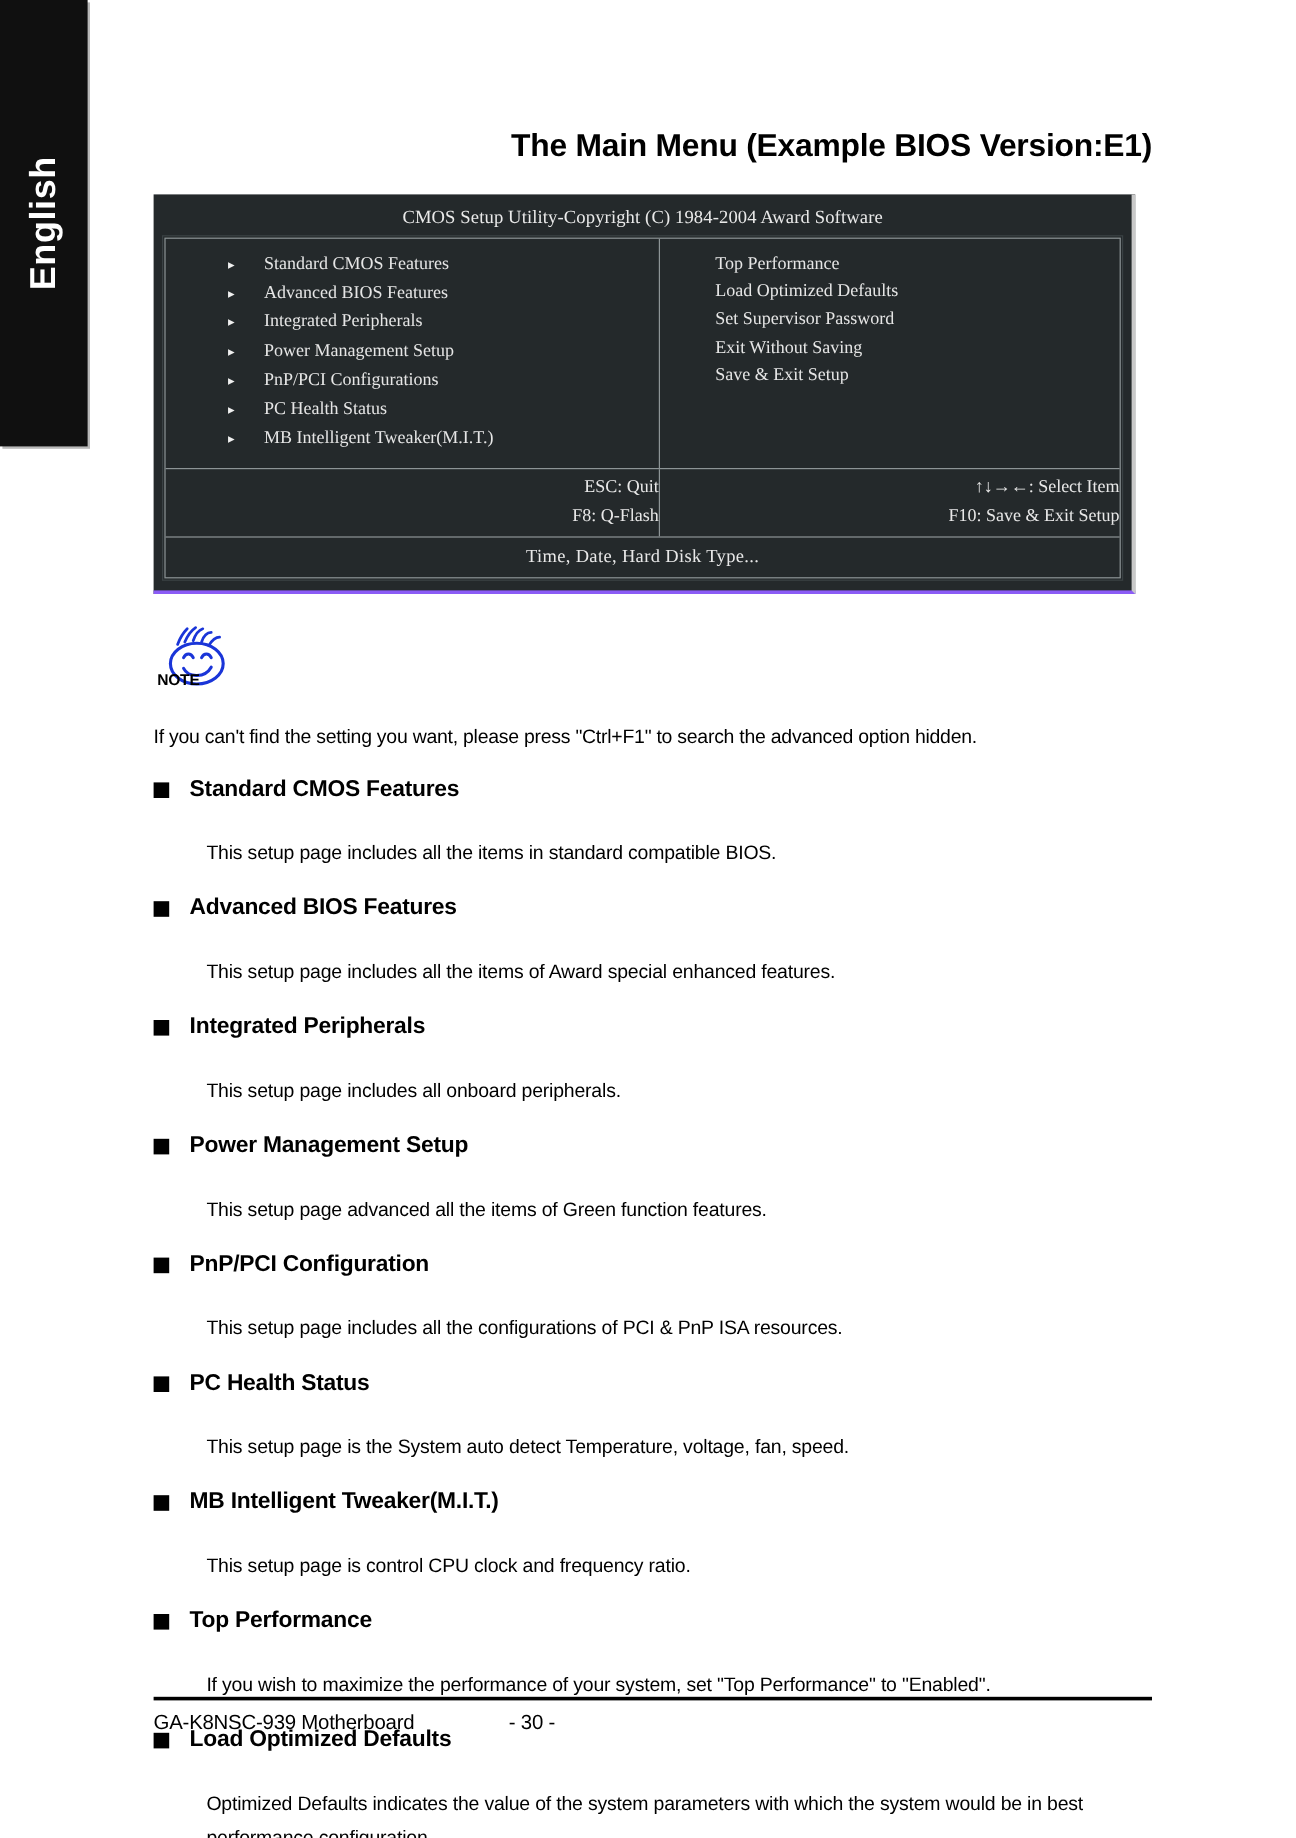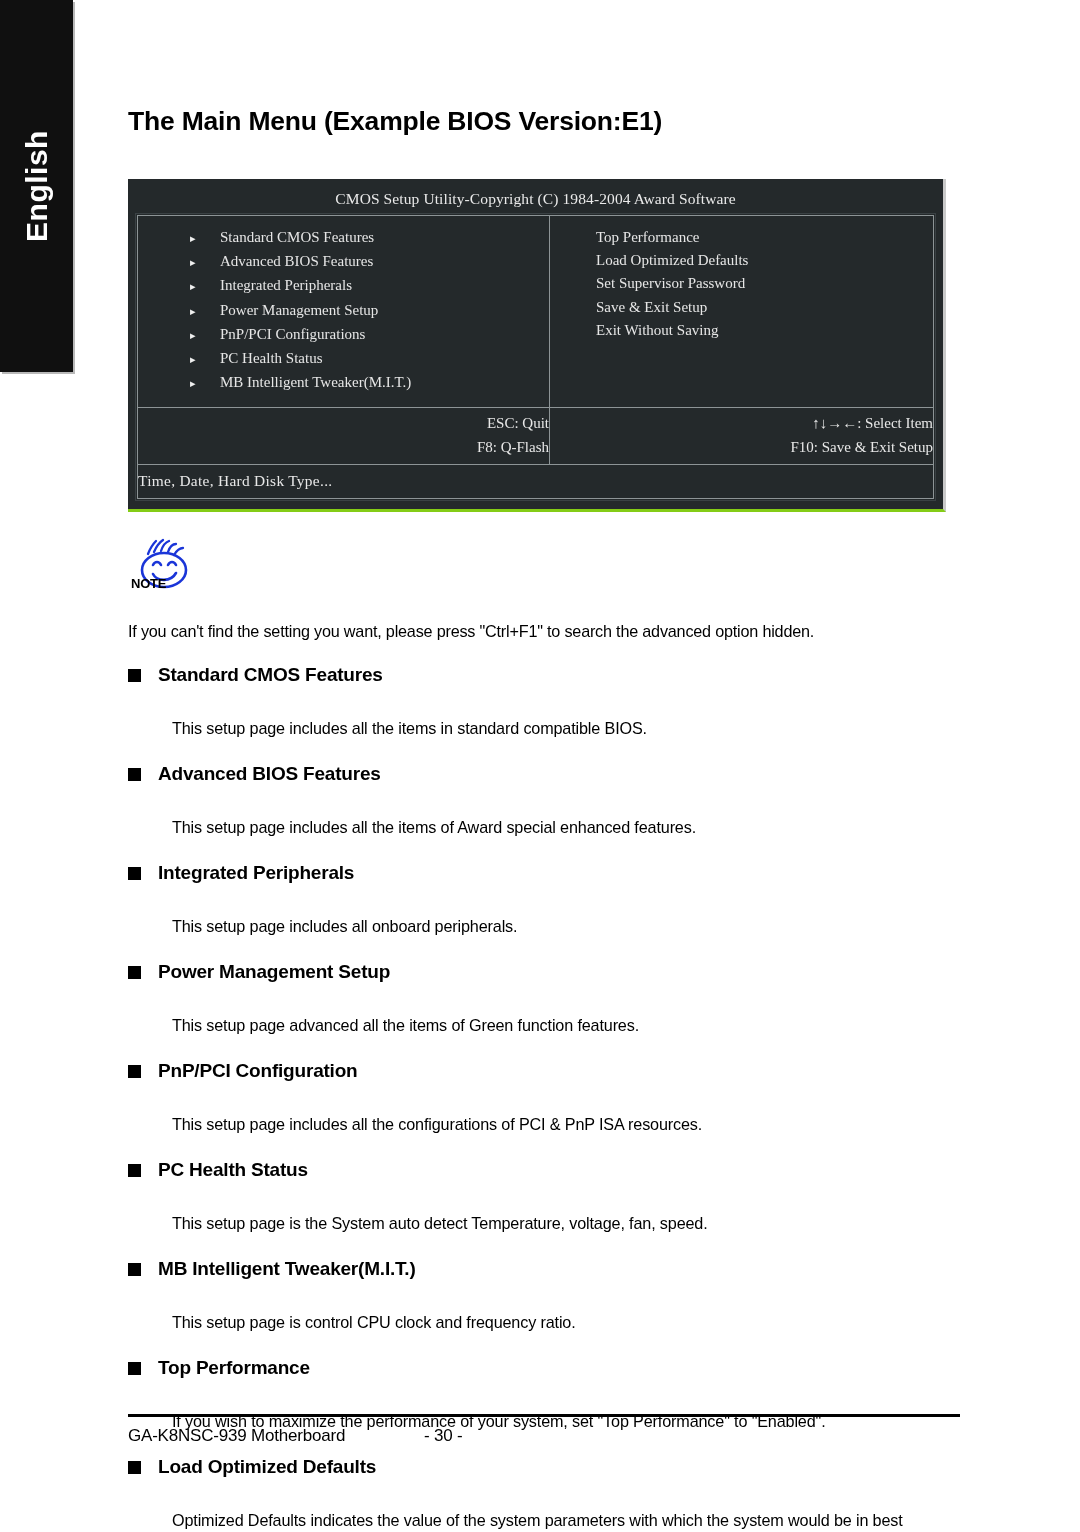--- a/index.html
+++ b/index.html
@@ -48,36 +48,37 @@
     width: 832px;
   }
 
   h1#page-title {
     font-size: 26.5px;
     font-weight: bold;
     margin: 0;
     padding-top: 106px;
     letter-spacing: -0.2px;
     font-family: "Liberation Sans", sans-serif;
+    text-align: right;
   }
 
   .intro {
     font-size: 16.2px;
     line-height: 30px;
     margin-top: 21px;
     letter-spacing: -0.15px;
   }
 
   
   #bios-screen {
-    margin-top: 42px;
+    margin-top: 25px;
     width: 818px;
     background: #24292b;
     border-right: 3px solid #c9c9c9;
-    border-bottom: 3px solid #84cc16;
+    border-bottom: 3px solid #8b5cf6;
     padding: 0;
     box-sizing: border-box;
     font-family: "Liberation Serif", serif;
     color: #e8e8e8;
     position: relative;
   }
   #bios-inner {
     padding: 5px 6px 7px 6px;
   }
   .bios-title {
@@ -142,21 +143,21 @@
     border-right: 1px solid #8d9496;
     padding-left: 47px;
     text-align: right;
   }
   .bios-keys-right {
     flex: 1;
     padding-left: 56px;
     text-align: right;
   }
   .bios-footer {
-    text-align: left;
+    text-align: center;
     font-size: 15.4px;
     padding: 7px 0 8px 0;
     letter-spacing: 0.3px;
   }
 
   
   #note-block {
     display: flex;
     align-items: flex-start;
     margin-top: 28px;
@@ -285,24 +286,24 @@
             <div class="bios-item">
               <span>Top Performance</span>
             </div>
             <div class="bios-item">
               <span>Load Optimized Defaults</span>
             </div>
             <div class="bios-item">
               <span>Set Supervisor Password</span>
             </div>
             <div class="bios-item">
+              <span>Exit Without Saving</span>
+            </div>
+            <div class="bios-item">
               <span>Save &amp; Exit Setup</span>
-            </div>
-            <div class="bios-item">
-              <span>Exit Without Saving</span>
             </div>
           </div>
         </div>
 
         <div class="bios-keys">
           <div class="bios-keys-col bios-keys-left">
             <div>ESC: Quit</div>
             <div>F8: Q-Flash</div>
           </div>
           <div class="bios-keys-col bios-keys-right">

